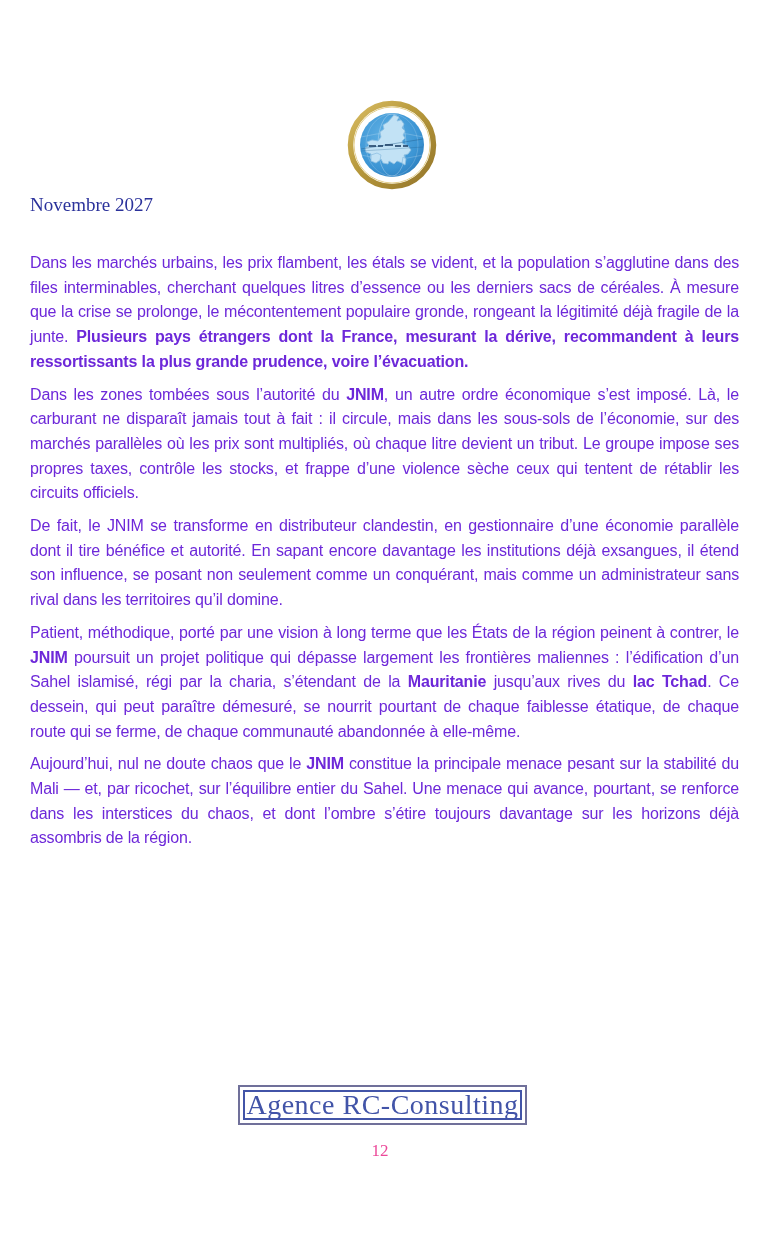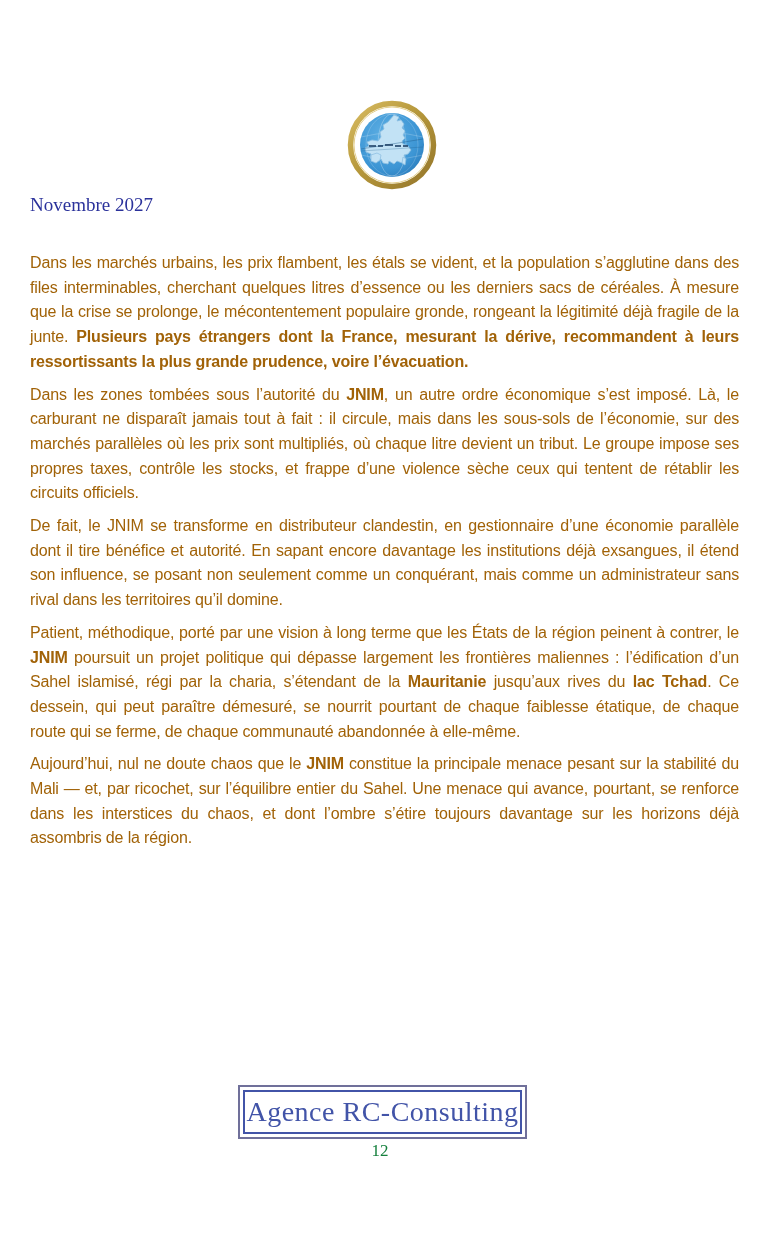--- a/index.html
+++ b/index.html
@@ -14,43 +14,43 @@
 
   .header-line {
     position:absolute; top:194px; left:30px; width:698px;
     display:flex; justify-content:space-between; align-items:baseline;
     font-family:"Liberation Serif","DejaVu Serif",serif;
     font-size:19px; color:#2B329B;
   }
 
   .doc-body {
     position:absolute; top:251px; left:30px; width:709px;
-    color:#a16207; font-size:16px; line-height:24.7px;
+    color:#6d28d9; font-size:16px; line-height:24.7px;
     text-align:justify; letter-spacing:-0.15px;
   }
   .doc-body p { margin:0 0 8px 0; }
   .doc-body strong { font-weight:bold; }
 
   .consulting-box {
-    position:absolute; left:238px; top:1085px; width:289px; height:54px;
+    position:absolute; left:238px; top:1085px; width:289px; height:40px;
     box-sizing:border-box; border:2px solid #70709A; background:#ffffff;
   }
   .consulting-box .inner {
     position:absolute; inset:3px; border:2px solid #4254A8;
     display:flex; align-items:center; justify-content:center;
   }
   .consulting-box .inner span {
     font-family:"Liberation Serif","DejaVu Serif",serif;
     font-size:28px; color:#4254A8; letter-spacing:0.5px; white-space:nowrap;
   }
 
   .page-number {
     position:absolute; top:1141px; left:0; width:760px; text-align:center;
     font-family:"Liberation Serif","DejaVu Serif",serif;
-    font-size:17px; color:#15803d;
+    font-size:17px; color:#ec4899;
   }
 </style>
 </head>
 <body>
 
 <div class="page">
 
   <div class="logo-wrap">
     <svg width="90" height="92" viewBox="0 0 90 92">
       <defs>

